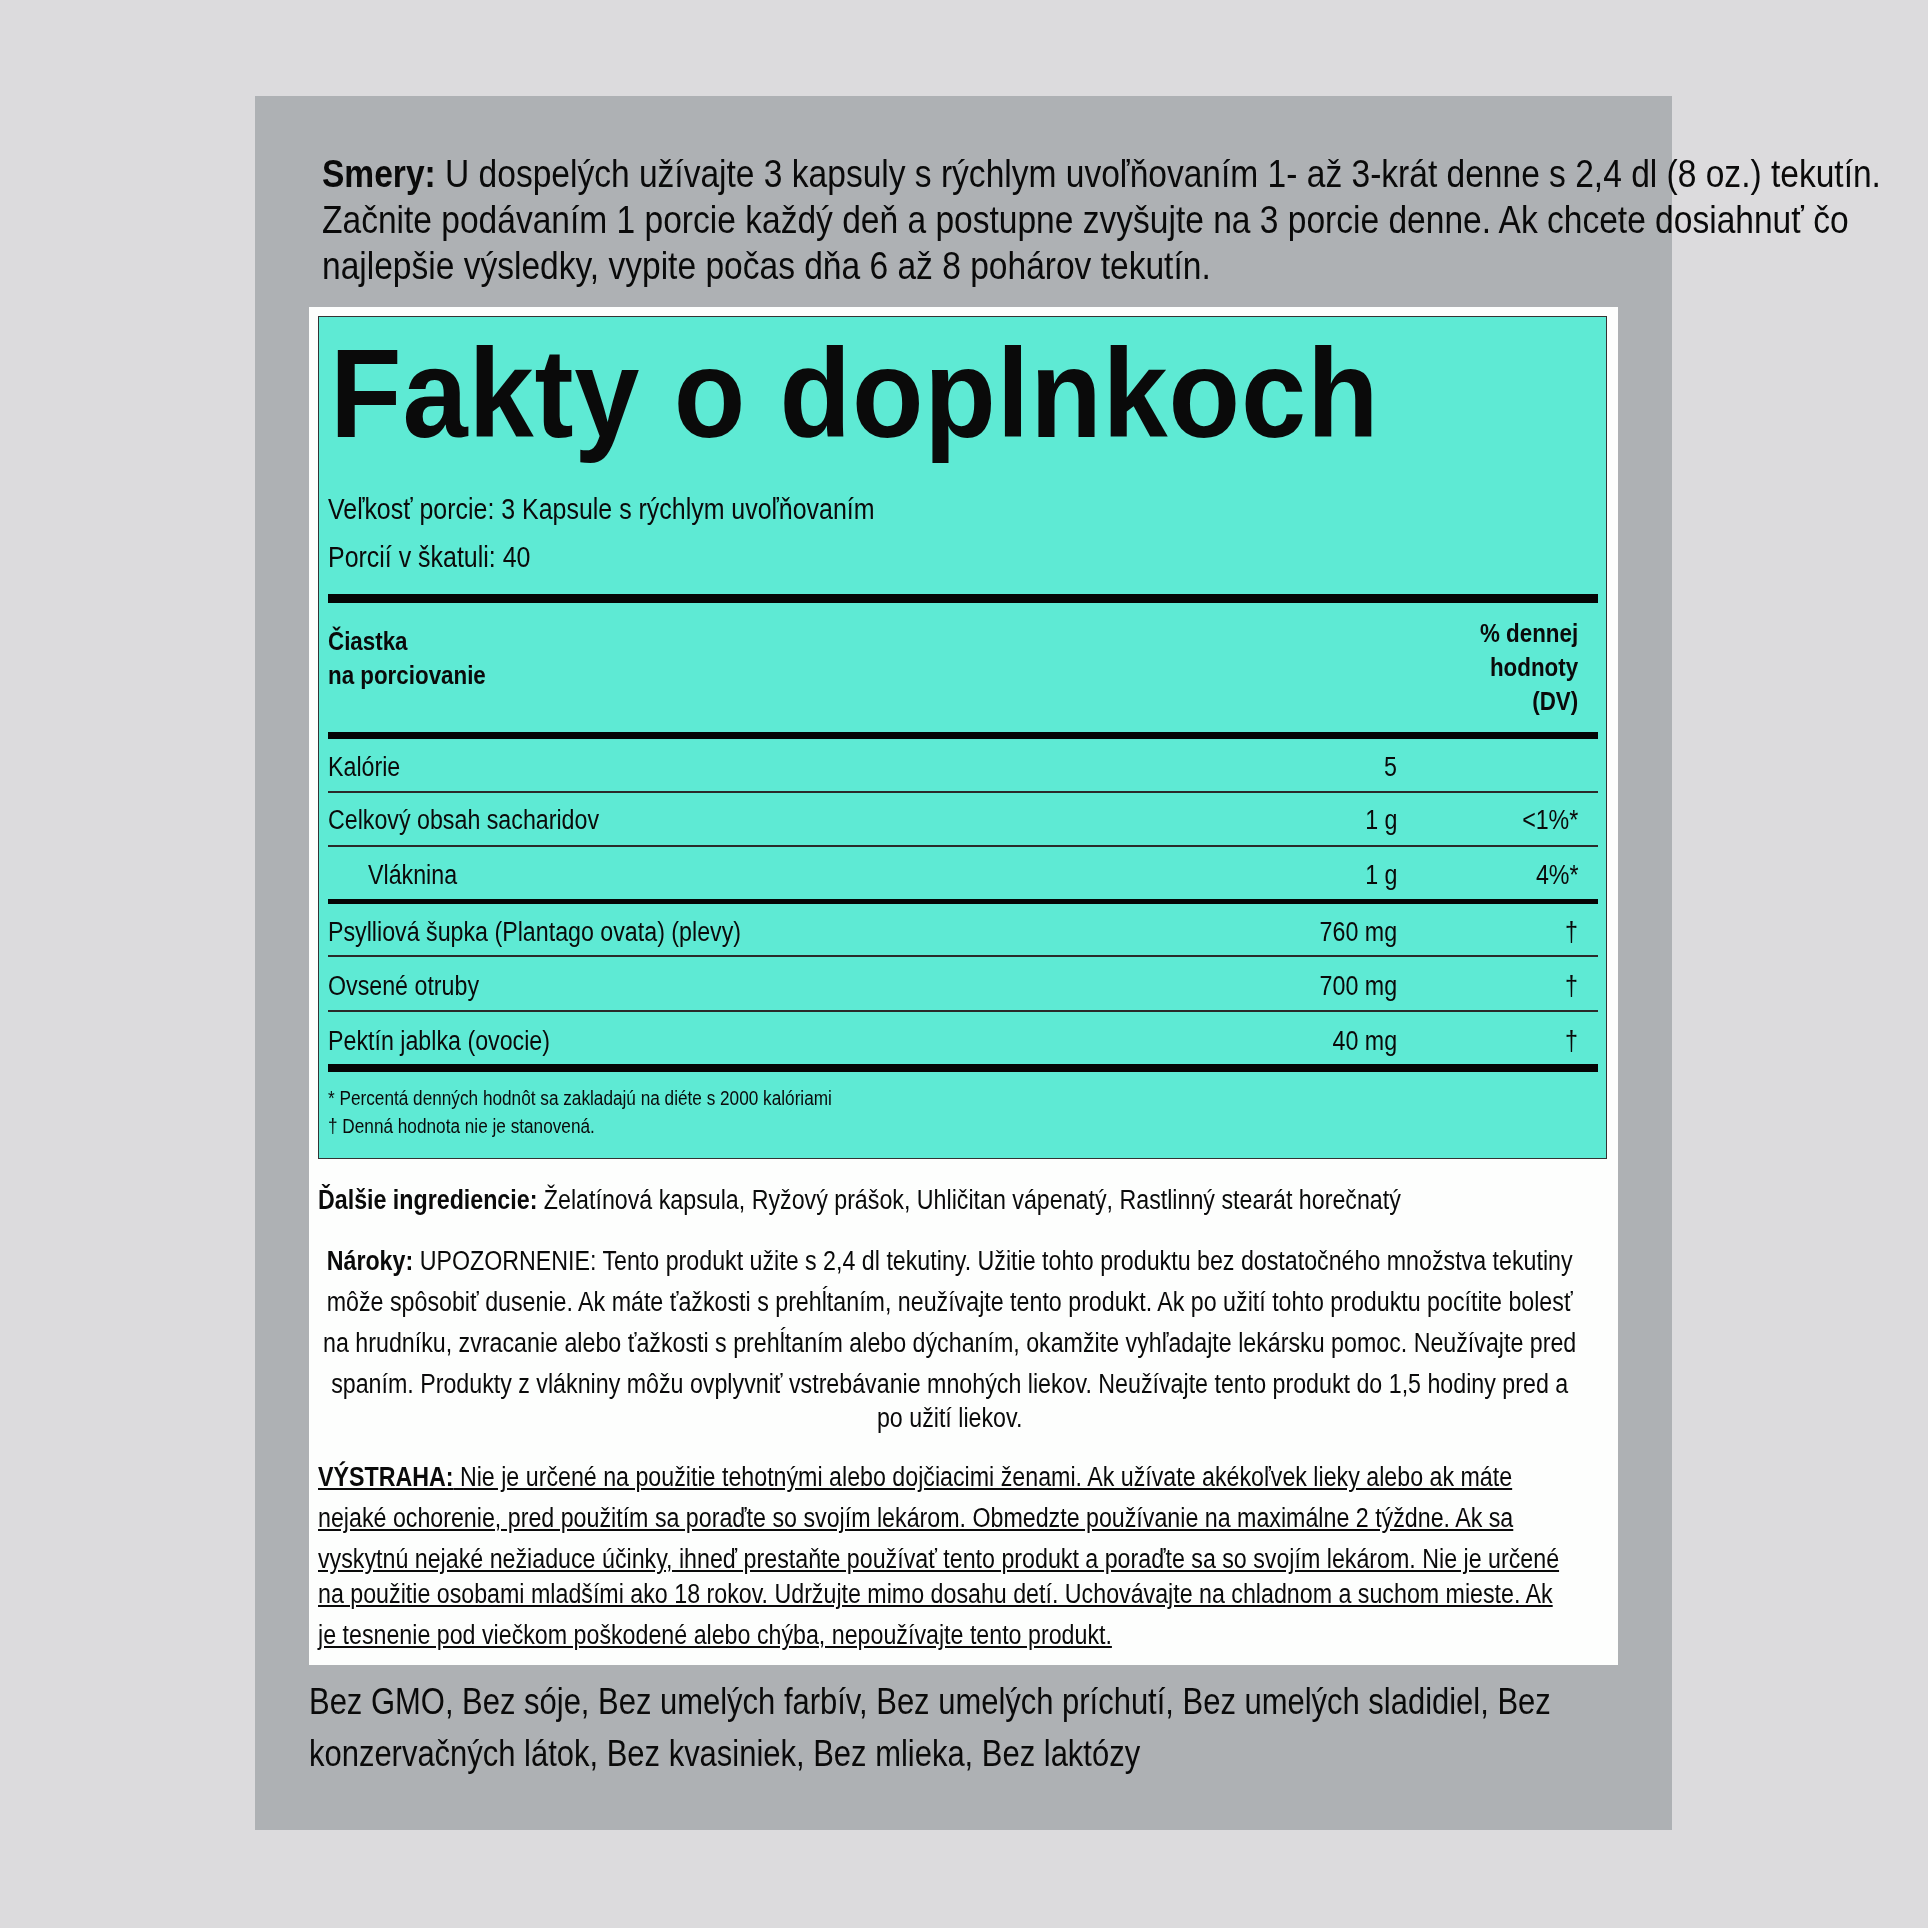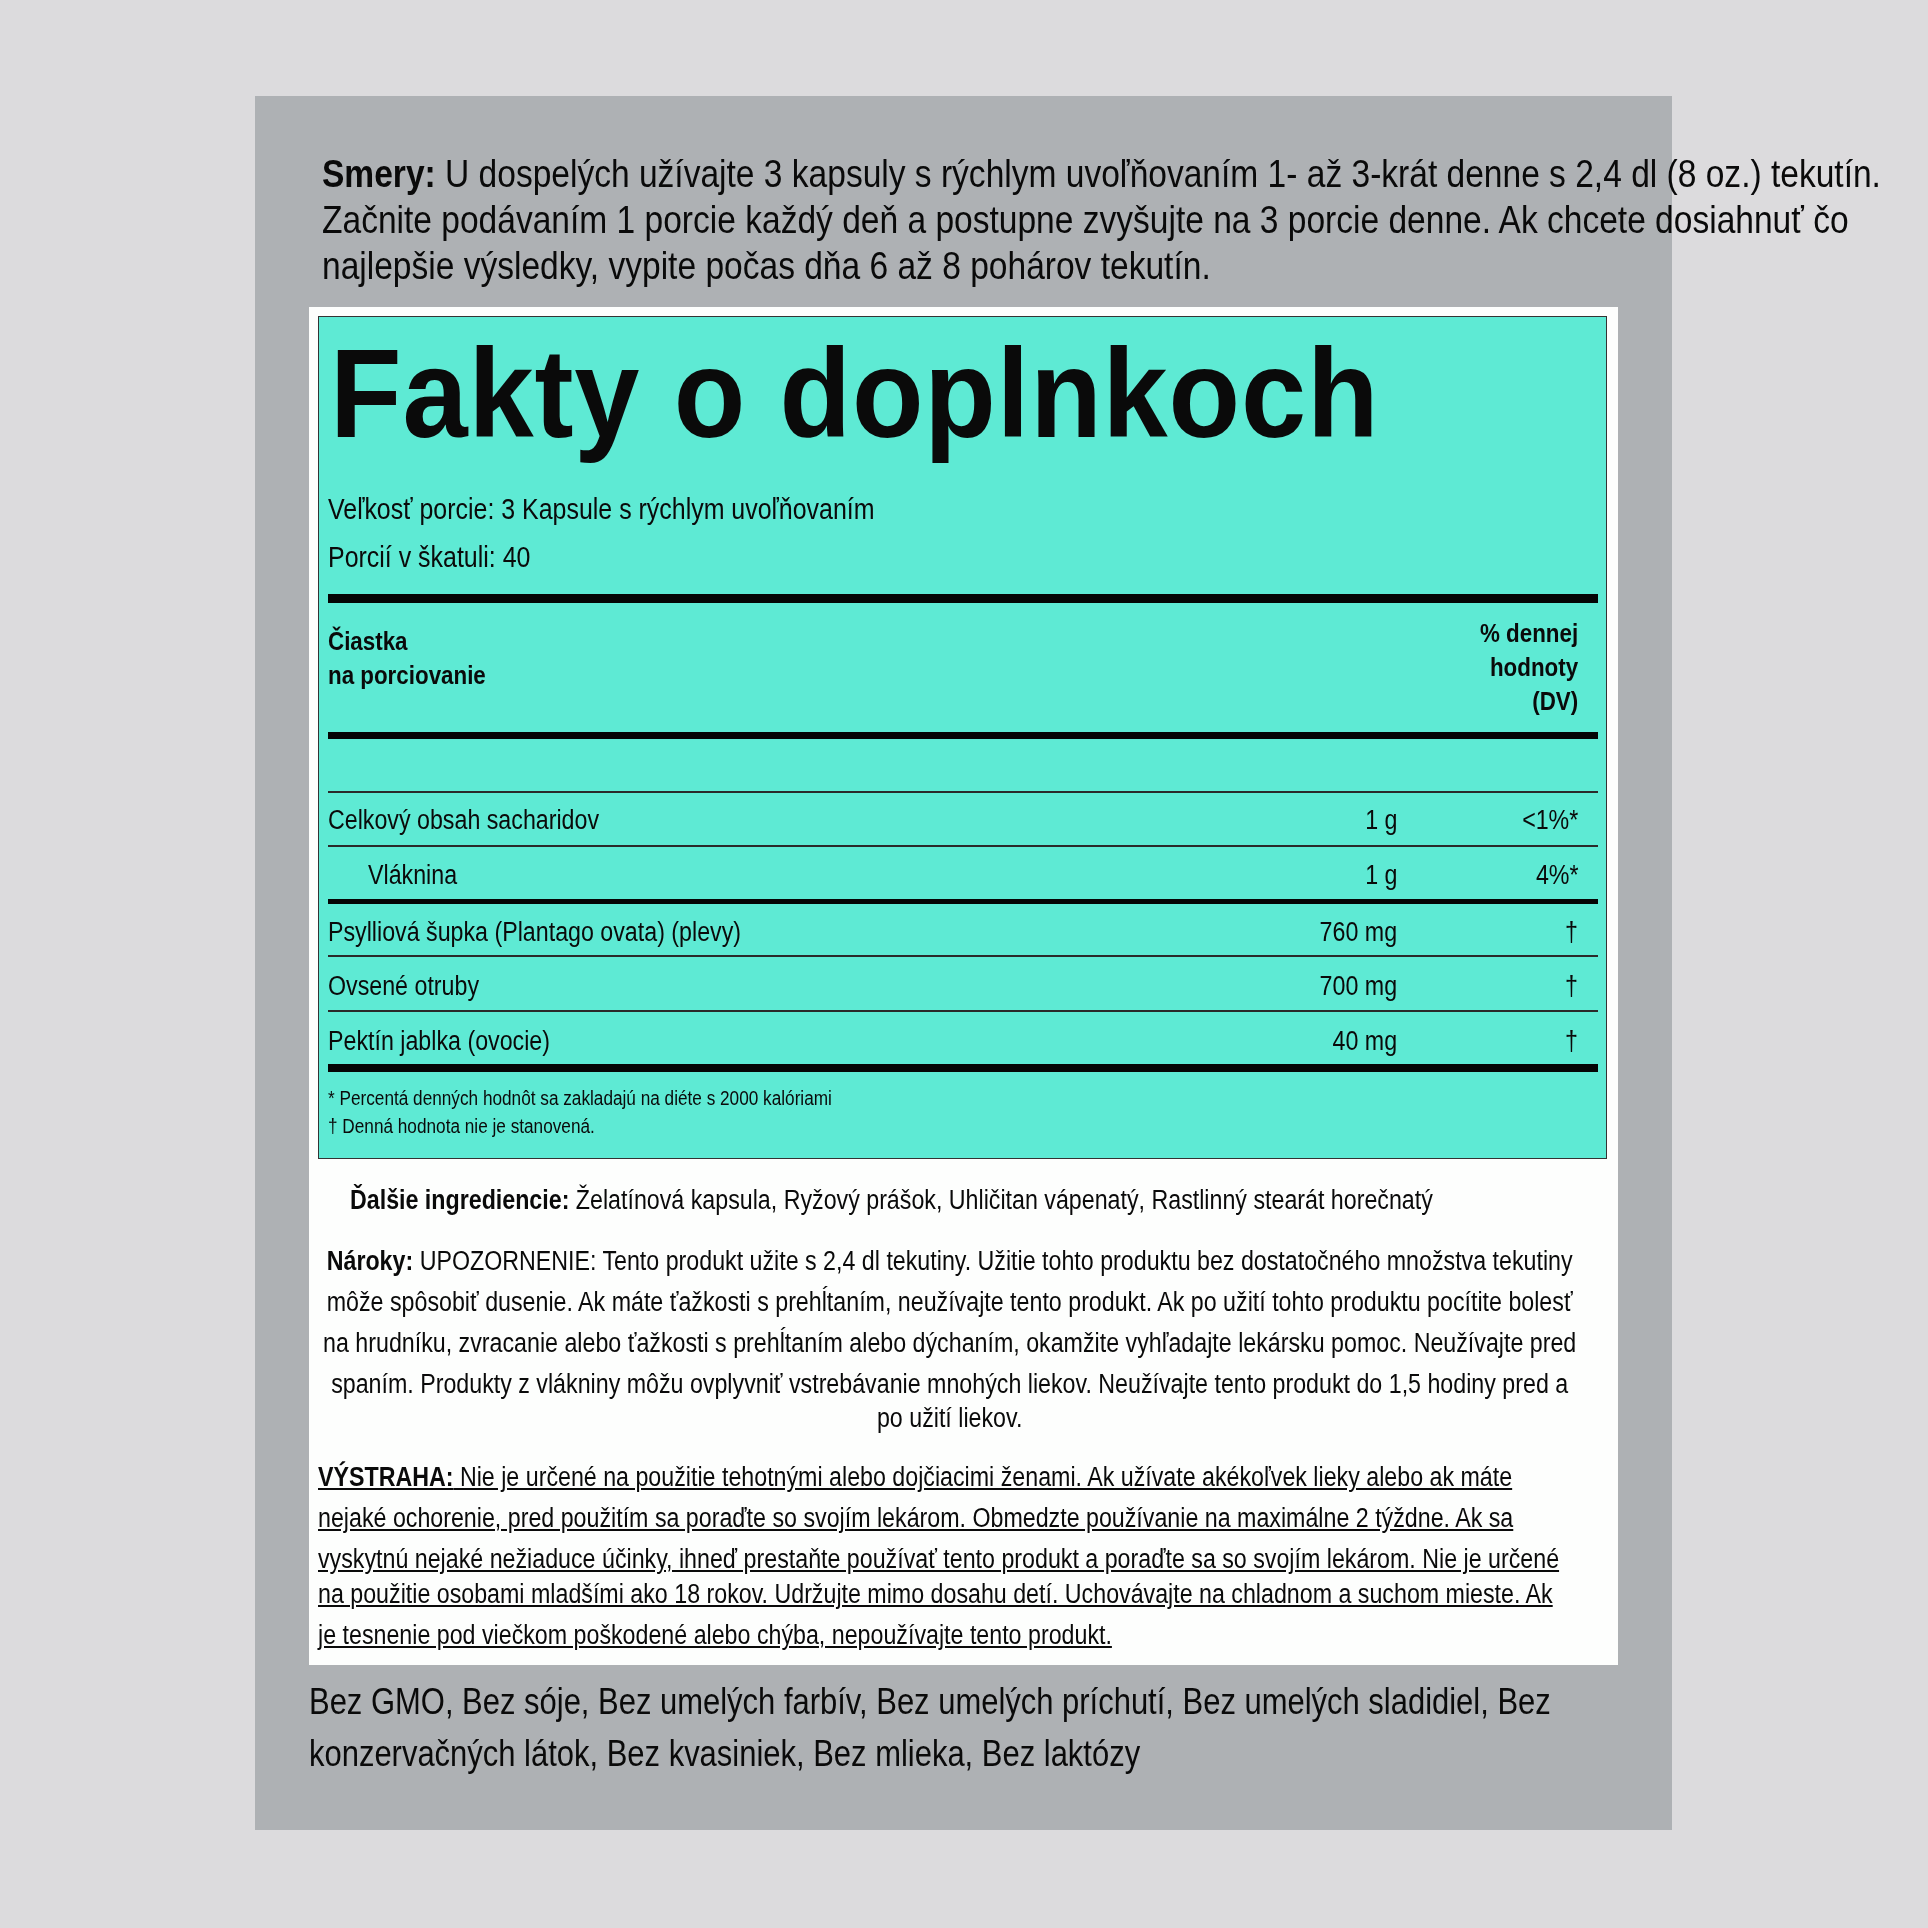--- a/index.html
+++ b/index.html
@@ -89,20 +89,25 @@
     <div>na porciovanie</div>
   </div>
   <div class="hdr-right" style="top:299px;">
     <div>% dennej</div>
     <div>hodnoty</div>
     <div>(DV)</div>
   </div>
 
   <div class="bar" style="top:415px; height:6.6px;"></div>
 
+  <div class="row" style="top:424px;">
+    <span class="name">Kalórie</span>
+    <span class="amt">5</span>
+    <span class="dv"></span>
+  </div>
   <div class="thin" style="top:474px;"></div>
   <div class="row" style="top:477px;">
     <span class="name">Celkový obsah sacharidov</span>
     <span class="amt">1 g</span>
     <span class="dv">&lt;1%*</span>
   </div>
   <div class="thin" style="top:528px;"></div>
   <div class="row" style="top:532px;">
     <span class="name indent">Vláknina</span>
     <span class="amt">1 g</span>
@@ -128,21 +133,21 @@
     <span class="amt">40 mg</span>
     <span class="dv">†</span>
   </div>
 
   <div class="bar" style="top:747px; height:7.5px;"></div>
 
   <div class="foot" style="top:770px;">* Percentá denných hodnôt sa zakladajú na diéte s 2000 kalóriami</div>
   <div class="foot" style="top:798px;">† Denná hodnota nie je stanovená.</div>
 </div>
 
-<div class="para" style="top:1180px;margin-left:32px;">
+<div class="para" style="top:1180px;">
   <span class="line"><span class="b">Ďalšie ingrediencie:</span><span> Želatínová kapsula, Ryžový prášok, Uhličitan vápenatý, Rastlinný stearát horečnatý</span></span>
 </div>
 
 <div class="para" style="top:1241px;text-align:center;">
   <span class="line"><span class="b">Nároky:</span><span> UPOZORNENIE: Tento produkt užite s 2,4 dl tekutiny. Užitie tohto produktu bez dostatočného množstva tekutiny</span></span>
   <span class="line">môže spôsobiť dusenie. Ak máte ťažkosti s prehĺtaním, neužívajte tento produkt. Ak po užití tohto produktu pocítite bolesť</span>
   <span class="line">na hrudníku, zvracanie alebo ťažkosti s prehĺtaním alebo dýchaním, okamžite vyhľadajte lekársku pomoc. Neužívajte pred</span>
   <span class="line">spaním. Produkty z vlákniny môžu ovplyvniť vstrebávanie mnohých liekov. Neužívajte tento produkt do 1,5 hodiny pred a</span>
   <span class="line" style="margin-top:-7.5px;">po užití liekov.</span>
 </div>

